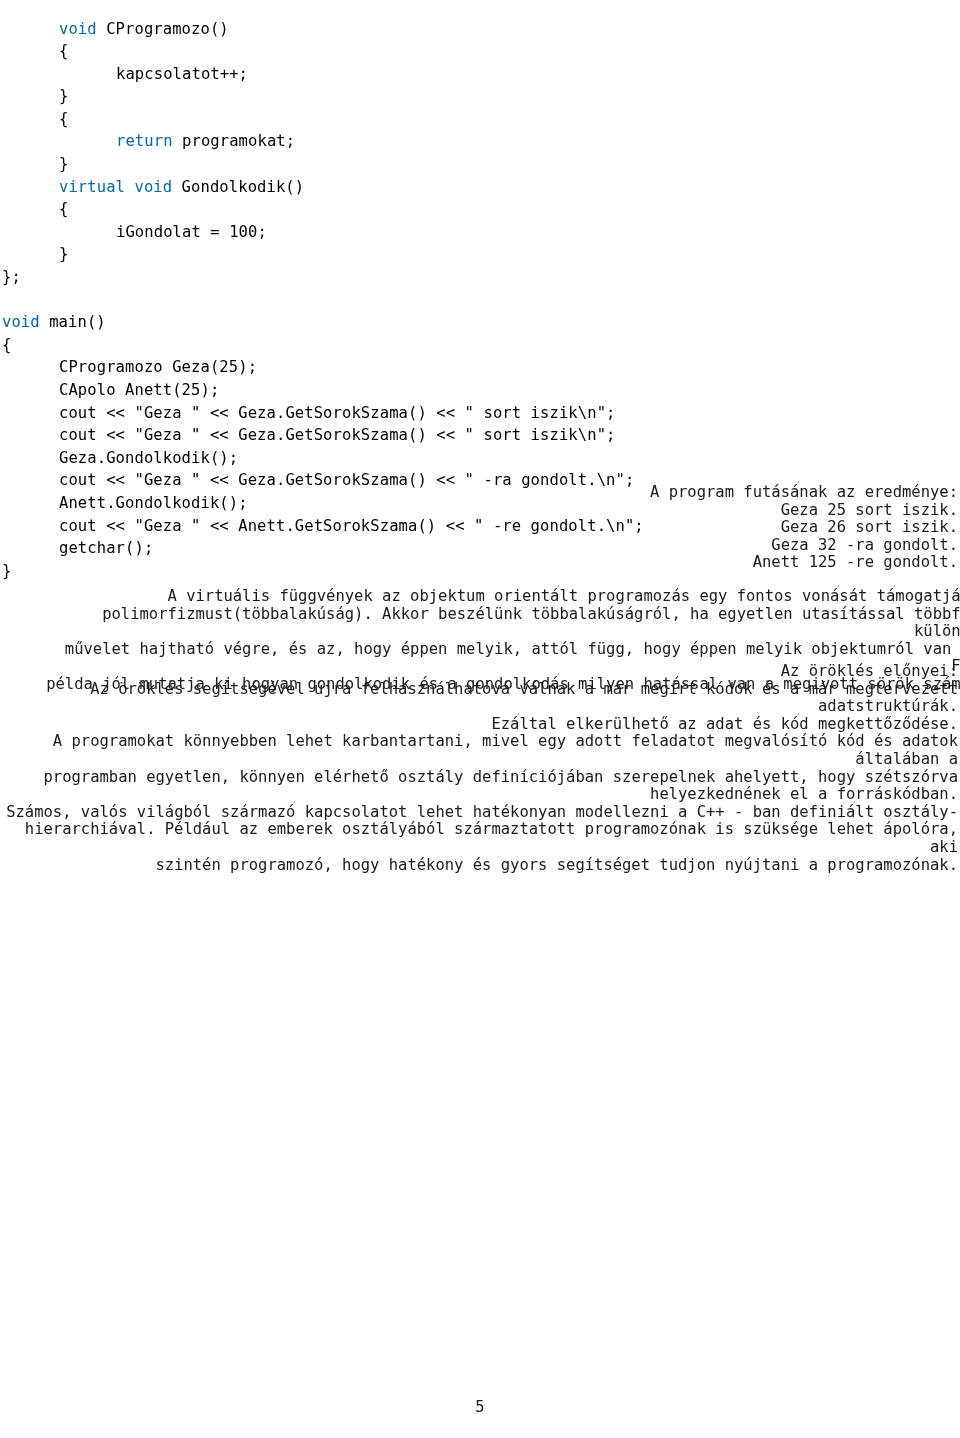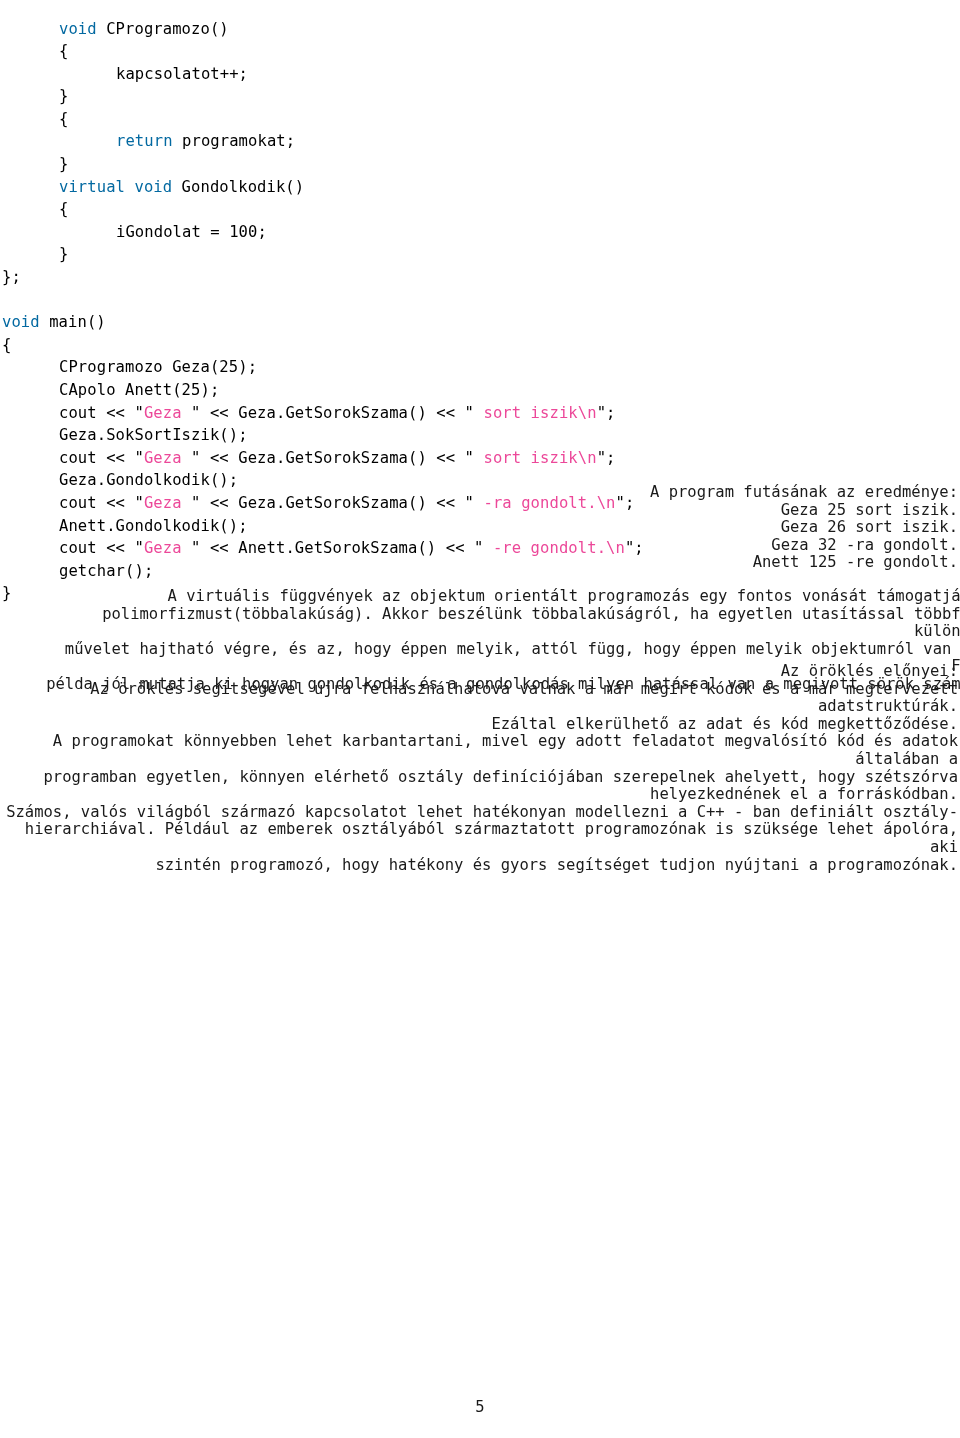--- a/index.html
+++ b/index.html
@@ -32,21 +32,21 @@
     font-size: 15.5px;
     line-height: 22.6px;
     white-space: pre;
     letter-spacing: 0.1px;
   }
   .code-line { display: block; min-height: 22.6px; }
   .ind0 { padding-left: 0px; }
   .ind1 { padding-left: 57px; }
   .ind2 { padding-left: 114px; }
   .kw  { color: #0369a1; }
-  .str { color: #ec4899; }
+  .str { color: #000000; }
   .pl  { color: #000000; }
   
   .prose {
     position: absolute;
     left: 2px;
     width: 956px;
     font-size: 15.5px;
     line-height: 17.6px;
     white-space: pre-wrap;
     letter-spacing: 0px;
@@ -83,21 +83,20 @@
 </span><span class="code-line ind1"><span class="pl">{</span>
 </span><span class="code-line ind2"><span class="pl">iGondolat = 100;</span>
 </span><span class="code-line ind1"><span class="pl">}</span>
 </span><span class="code-line ind0"><span class="pl">};</span>
 </span><span class="code-line ind0"><span class="pl"></span>
 </span><span class="code-line ind0"><span class="kw">void</span><span class="pl"> main()</span>
 </span><span class="code-line ind0"><span class="pl">{</span>
 </span><span class="code-line ind1"><span class="pl">CProgramozo Geza(25);</span>
 </span><span class="code-line ind1"><span class="pl">CApolo Anett(25);</span>
 </span><span class="code-line ind1"><span class="pl">cout &lt;&lt; "</span><span class="str">Geza </span><span class="pl">" &lt;&lt; Geza.GetSorokSzama() &lt;&lt; "</span><span class="str"> sort iszik\n</span><span class="pl">";</span>
-</span><span class="code-line ind1"><span class="pl">Geza.SokSortIszik();</span>
 </span><span class="code-line ind1"><span class="pl">cout &lt;&lt; "</span><span class="str">Geza </span><span class="pl">" &lt;&lt; Geza.GetSorokSzama() &lt;&lt; "</span><span class="str"> sort iszik\n</span><span class="pl">";</span>
 </span><span class="code-line ind1"><span class="pl">Geza.Gondolkodik();</span>
 </span><span class="code-line ind1"><span class="pl">cout &lt;&lt; "</span><span class="str">Geza </span><span class="pl">" &lt;&lt; Geza.GetSorokSzama() &lt;&lt; "</span><span class="str"> -ra gondolt.\n</span><span class="pl">";</span>
 </span><span class="code-line ind1"><span class="pl">Anett.Gondolkodik();</span>
 </span><span class="code-line ind1"><span class="pl">cout &lt;&lt; "</span><span class="str">Geza </span><span class="pl">" &lt;&lt; Anett.GetSorokSzama() &lt;&lt; "</span><span class="str"> -re gondolt.\n</span><span class="pl">";</span>
 </span><span class="code-line ind1"><span class="pl">getchar();</span>
 </span><span class="code-line ind0"><span class="pl">}</span>
 </span></pre>
 
   <div class="prose" id="output-block"><span class="ln">A program futásának az eredménye:</span><span class="ln">Geza 25 sort iszik.</span><span class="ln">Geza 26 sort iszik.</span><span class="ln">Geza 32 -ra gondolt.</span><span class="ln">Anett 125 -re gondolt.</span></div>

